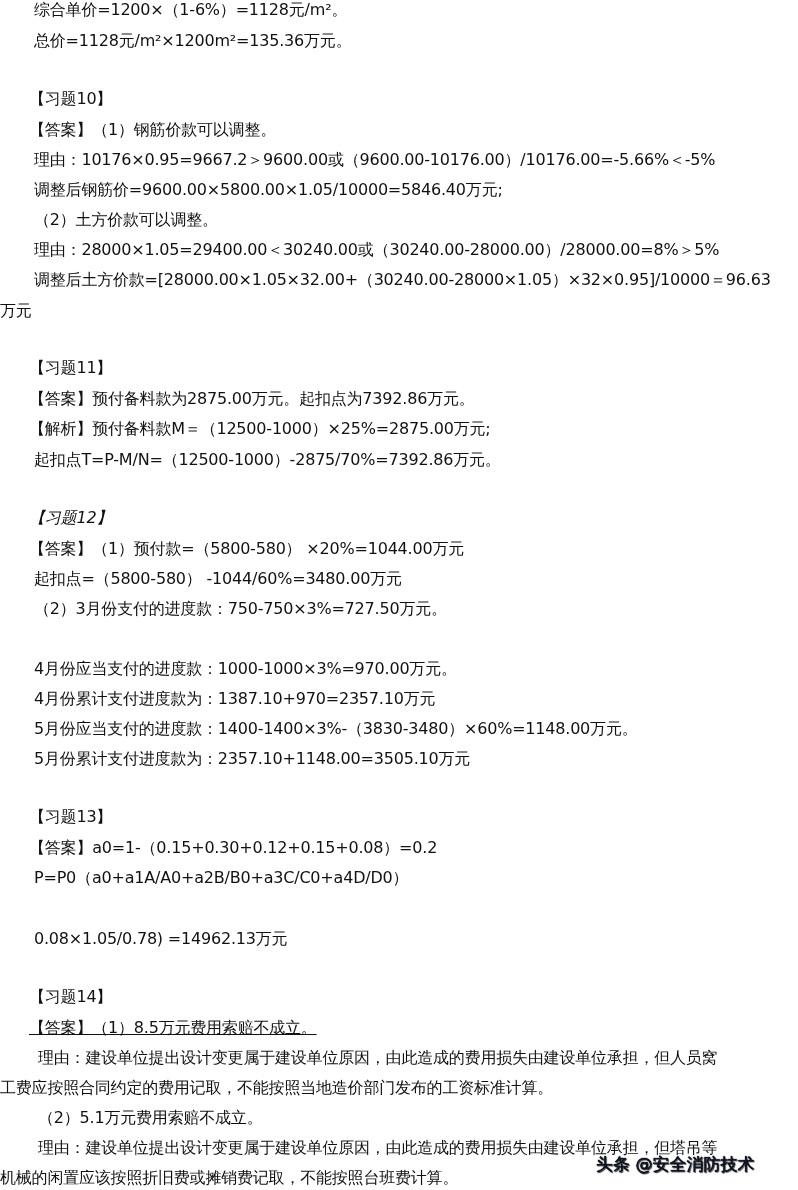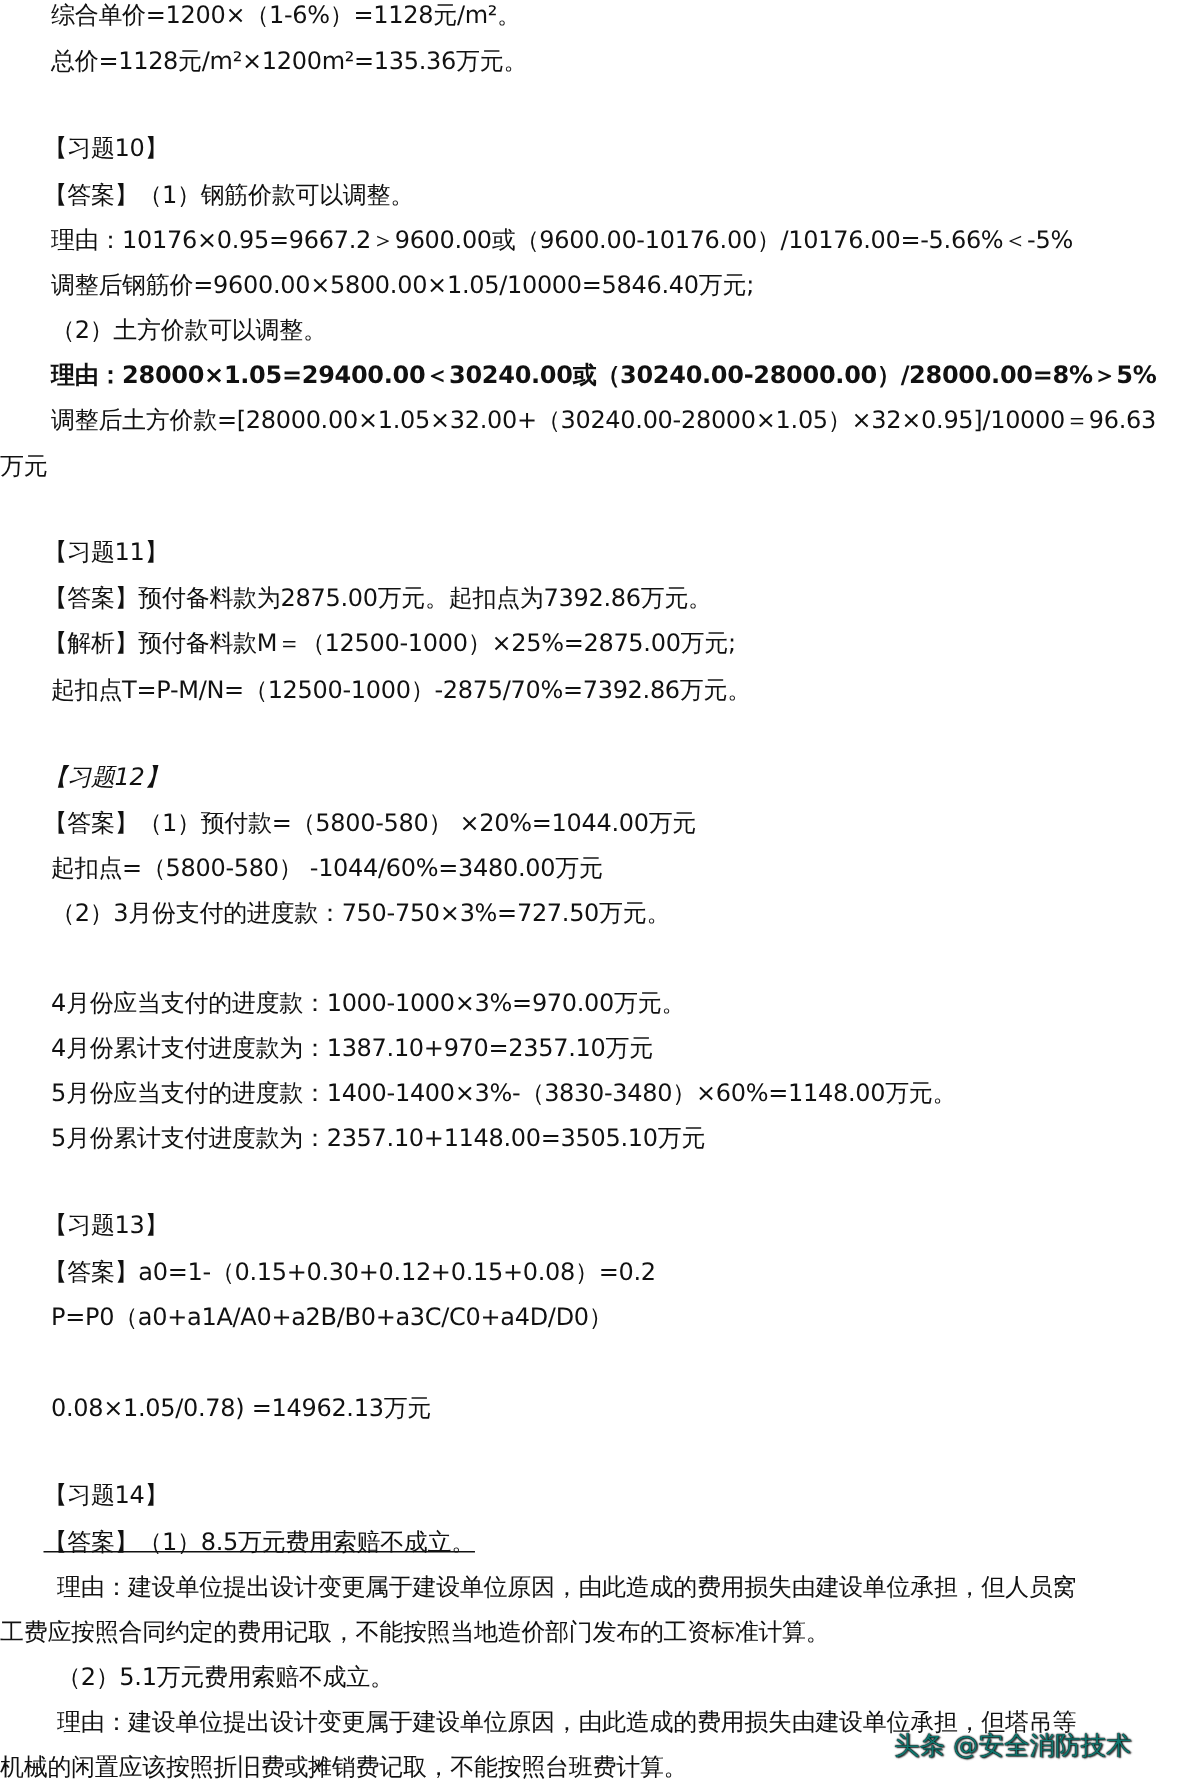--- a/index.html
+++ b/index.html
@@ -33,39 +33,39 @@
     .ind1 { left: 34px; }
     .ind2 { left: 29px; }
     .ind0 { left: 0px; }
     .ind3 { left: 38px; }
     .watermark {
       position: absolute;
       left: 596px;
       top: 1154px;
       font-size: 17px;
       line-height: 20px;
-      color: #0f766e;
+      color: #0f172a;
       white-space: nowrap;
       text-shadow: 0 0 1px #000, 0 0 1px #000, 1px 1px 1px #333;
       letter-spacing: 0px;
     }
   </style>
 </head>
 <body>
 
 <div class="page">
   <div class="line ind1" style="top:0px;">综合单价=1200×（1-6%）=1128元/m²。</div>
   <div class="line ind1" style="top:31px;">总价=1128元/m²×1200m²=135.36万元。</div>
 
   <div class="line ind2" style="top:89px;">【习题10】</div>
   <div class="line ind2" style="top:120px;">【答案】（1）钢筋价款可以调整。</div>
   <div class="line ind1" style="top:150px;">理由：10176×0.95=9667.2＞9600.00或（9600.00-10176.00）/10176.00=-5.66%＜-5%</div>
   <div class="line ind1" style="top:180px;">调整后钢筋价=9600.00×5800.00×1.05/10000=5846.40万元;</div>
   <div class="line ind1" style="top:210px;">（2）土方价款可以调整。</div>
-  <div class="line ind1" style="top:240px;font-weight:bold;">理由：28000×1.05=29400.00＜30240.00或（30240.00-28000.00）/28000.00=8%＞5%</div>
+  <div class="line ind1" style="top:240px;">理由：28000×1.05=29400.00＜30240.00或（30240.00-28000.00）/28000.00=8%＞5%</div>
   <div class="line ind1" style="top:270px;">调整后土方价款=[28000.00×1.05×32.00+（30240.00-28000×1.05）×32×0.95]/10000＝96.63</div>
   <div class="line ind0" style="top:301px;">万元</div>
 
   <div class="line ind2" style="top:358px;text-align:right;">【习题11】</div>
   <div class="line ind2" style="top:389px;">【答案】预付备料款为2875.00万元。起扣点为7392.86万元。</div>
   <div class="line ind2" style="top:419px;">【解析】预付备料款M＝（12500-1000）×25%=2875.00万元;</div>
   <div class="line ind1" style="top:450px;">起扣点T=P-M/N=（12500-1000）-2875/70%=7392.86万元。</div>
 
   <div class="line ind2" style="top:508px;font-style:italic;">【习题12】</div>
   <div class="line ind2" style="top:539px;">【答案】（1）预付款=（5800-580） ×20%=1044.00万元</div>

